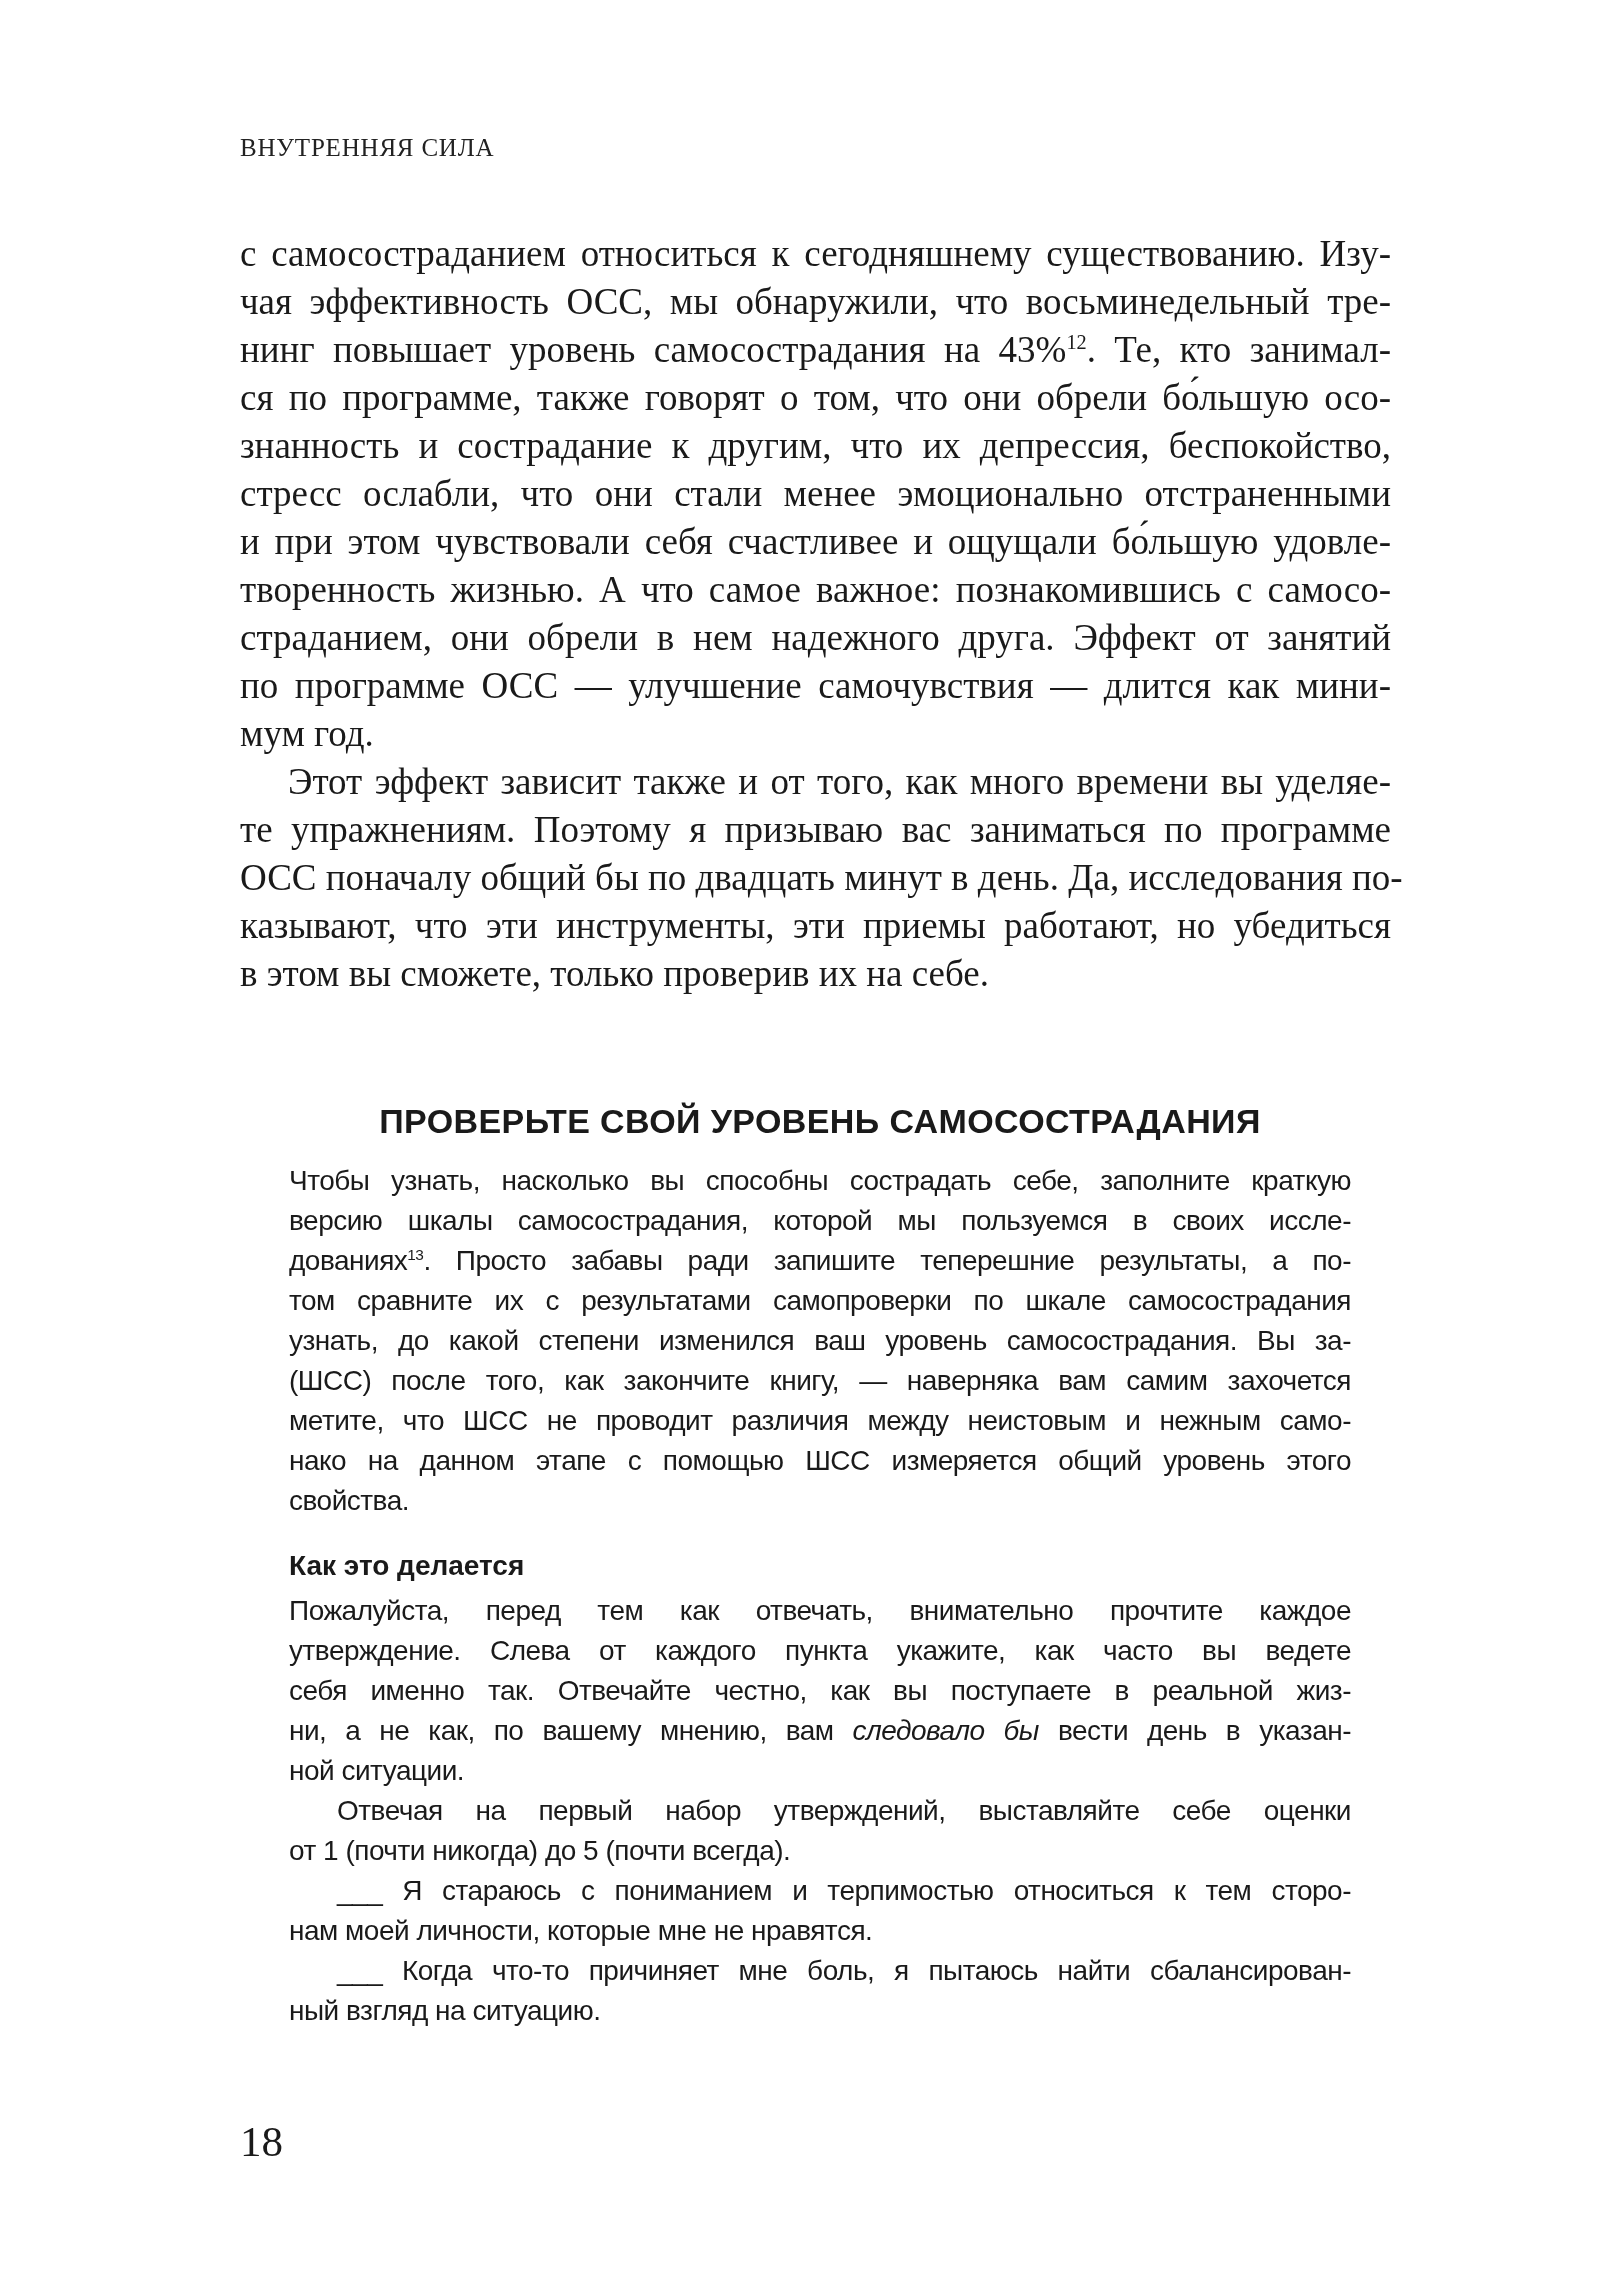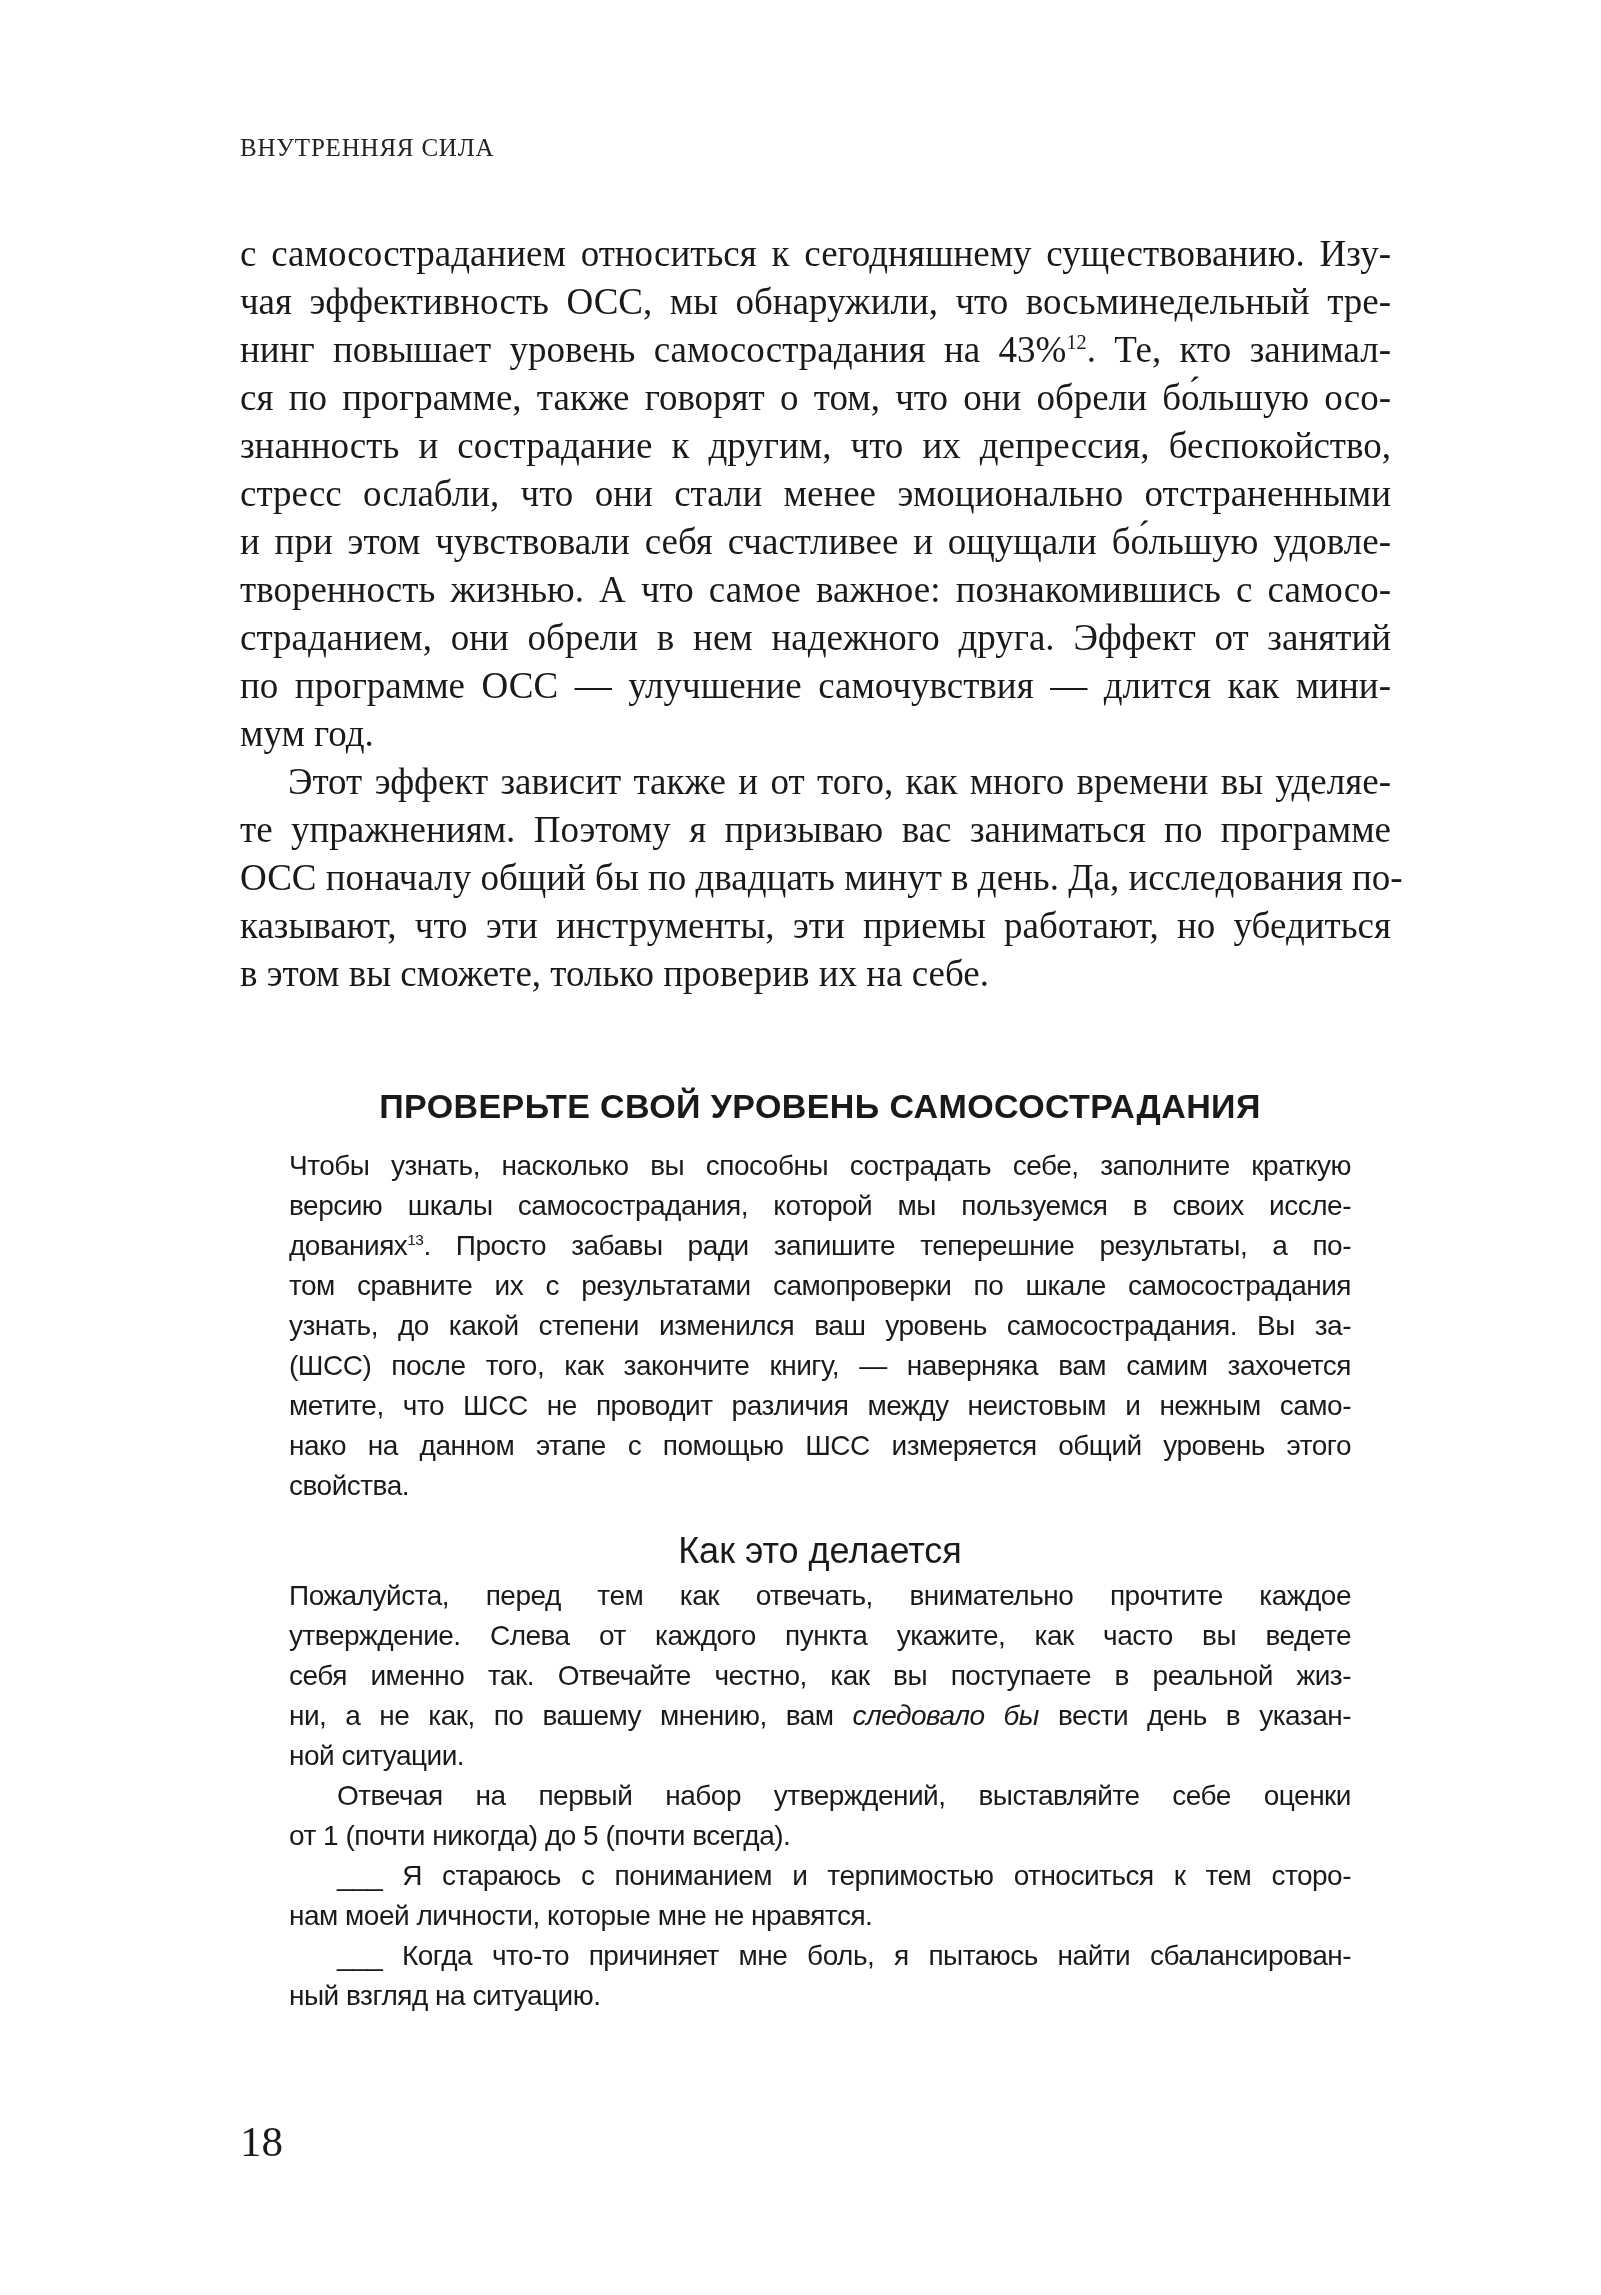--- a/index.html
+++ b/index.html
@@ -16,25 +16,25 @@
   }
   .serif-body p { margin: 0; text-align: justify; text-align-last: left; }
   .line { display: block; white-space: nowrap; text-align: justify; text-align-last: justify; }
   .line.last { text-align-last: left; }
   .section {
     position: absolute; left: 289px; top: 1079px; width: 1062px;
     font-family: "Liberation Sans", "DejaVu Sans", sans-serif; color: #1a1a1a;
   }
   .section-title {
     text-align: center; font-weight: bold; font-size: 34px; letter-spacing: 0.4px;
-    margin: 2px 0 15px 0; line-height: 50px;
+    margin: 17px 0 15px 0; line-height: 50px;
   }
   .sans-body { font-size: 28px; line-height: 40px; }
   .sans-body .line { letter-spacing: -0.5px; }
-  .subhead { text-align: center; font-weight: normal; font-size: 36px; margin: 25px 0 5px 0; line-height: 40px; }
+  .subhead { text-align: left; font-weight: bold; font-size: 28px; margin: 25px 0 5px 0; line-height: 40px; }
   .ind { padding-left: 48px; }
   sup { font-size: 0.55em; vertical-align: super; line-height: 0; }
   em { font-style: italic; }
   .page-number {
     position: absolute; left: 240px; top: 2117px;
     font-family: "Liberation Serif", "DejaVu Serif", serif; font-size: 43px; color: #1a1a1a;
   }
 </style>
 </head>
 <body>

